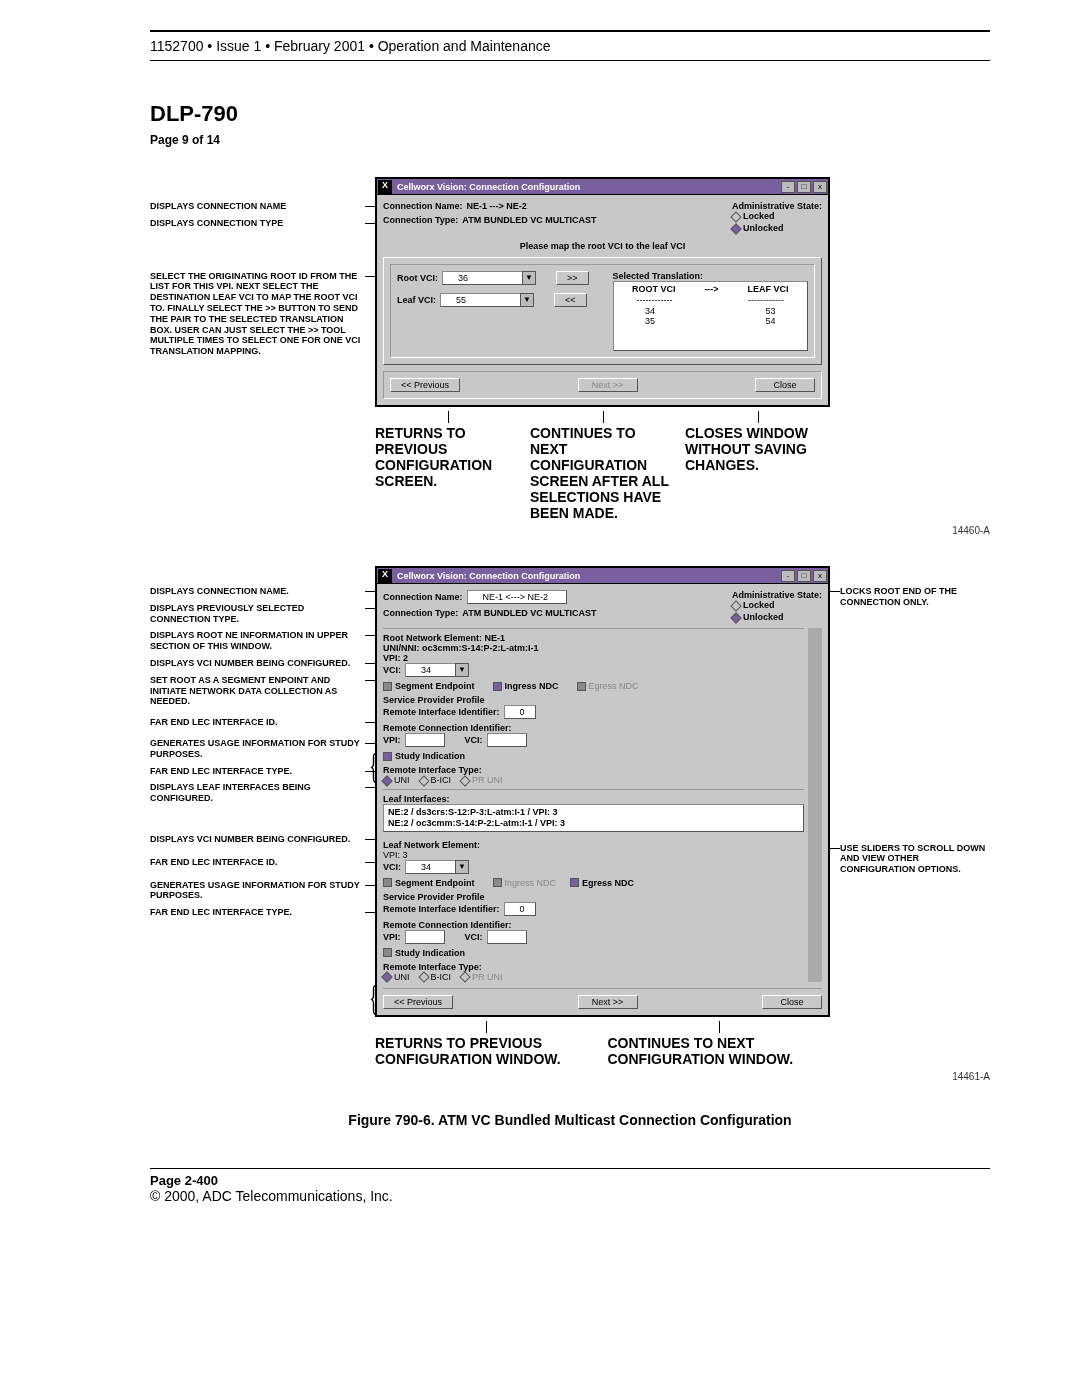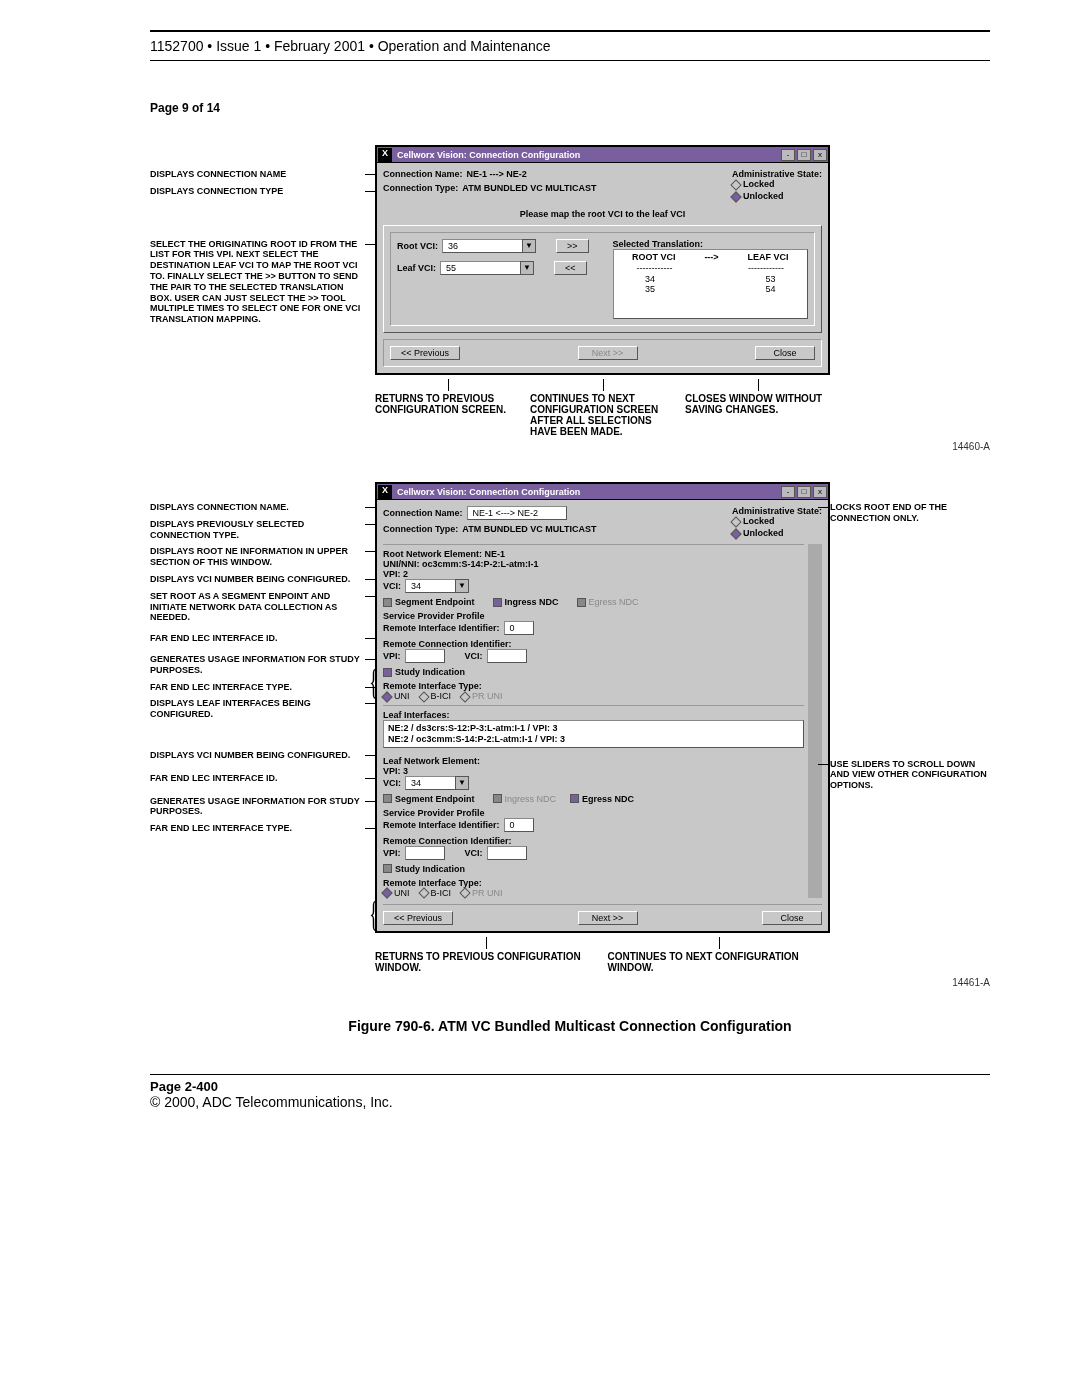--- a/index.html
+++ b/index.html
@@ -25,21 +25,21 @@
   .figure { position: relative; margin-bottom: 30px; }
   .fig-row { display: flex; gap: 0; }
   .callouts { font-size: 9px; font-weight: bold; line-height: 1.2; }
   .callouts .co { margin-bottom: 6px; }
   .callouts-left { width: 225px; text-align: left; padding-right: 10px; }
   .callouts-left .co { position: relative; }
   .callouts-left .co::after {
     content: ""; position: absolute; right: -12px; top: 5px;
     width: 12px; height: 0; border-top: 1px solid #000;
   }
-  .callouts-right { width: 160px; }
+  .callouts-right { width: 160px; padding-left: 10px; }
   .callouts-right .co { position: relative; }
   .callouts-right .co::before {
     content: ""; position: absolute; left: -12px; top: 5px;
     width: 12px; height: 0; border-top: 1px solid #000;
   }
 
   
   .win {
     width: 455px;
     border: 2px solid #000;
@@ -67,21 +67,21 @@
   .frame {
     border: 1px solid #555; border-left-color: #fff; border-top-color: #fff;
     padding: 6px; margin-bottom: 6px; background: #c8c8c8;
   }
   .frame-in {
     border: 1px solid #999; border-right-color: #fff; border-bottom-color: #fff;
     padding: 6px; background: #c8c8c8;
   }
   .input {
     background: #fff; border: 1px solid #555; border-top-color: #888;
-    border-left-color: #888; font-size: 9px; padding: 1px 5px;
+    border-left-color: #888; font-size: 9px; padding: 1px 15px;
     height: 14px; overflow: hidden; display: inline-block;
   }
   .dropdown {
     display: inline-flex; align-items: stretch;
   }
   .dropdown .input { border-right: 0; }
   .dropdown .arrow {
     width: 14px; border: 1px solid #555; background: #bbb;
     text-align: center; line-height: 12px; font-size: 8px; font-weight: bold;
   }
@@ -106,21 +106,21 @@
     border-left-color:#888; padding:2px 4px; font-size:9px;
     min-height: 22px; line-height:1.2;
   }
   .buttonbar {
     display:flex; justify-content: space-between;
     border-top:1px solid #999; padding-top:6px; margin-top:6px;
   }
   .buttonbar.frame-wrap { border:1px solid #999; border-right-color:#fff; border-bottom-color:#fff; padding:6px; }
 
   
-  .below { display:flex; font-size:10px; font-weight:bold; width:455px;
+  .below { display:flex; font-size:14px; font-weight:bold; width:455px;
     margin-left:225px; margin-top:4px; gap:10px; }
   .below > div { flex:1; position:relative; padding-top:14px; }
   .below > div::before {
     content:""; position:absolute; top:0; left:50%; width:0; height:12px;
     border-left:1px solid #000;
   }
   .fignum { text-align:right; font-size:10px; color:#333; margin-top:4px;
     width:840px; }
 
   .caption { text-align:center; font-weight:bold; font-size:14px;
@@ -146,20 +146,21 @@
   .adminstate .radio { display:block; margin-bottom:2px;}
 </style>
 </head>
 <body>
 
 <div class="page">
   <div class="top-rule"></div>
   <div class="header-line">1152700 • Issue 1 • February 2001 • Operation and Maintenance</div>
   <div class="header-rule"></div>
 
+  <div class="title">DLP-790</div>
   <div class="subtitle">Page 9 of 14</div>
 
   <div class="figure">
     <div class="fig-row">
 
       <div class="callouts callouts-left">
         <div class="co" style="margin-top:24px">DISPLAYS CONNECTION NAME</div>
         <div class="co" style="margin-top:6px">DISPLAYS CONNECTION TYPE</div>
         <div class="co" style="margin-top:42px">SELECT THE ORIGINATING ROOT ID FROM THE LIST FOR THIS VPI. NEXT SELECT THE DESTINATION LEAF VCI TO MAP THE ROOT VCI TO. FINALLY SELECT THE &gt;&gt; BUTTON TO SEND THE PAIR TO THE SELECTED TRANSLATION BOX. USER CAN JUST SELECT THE &gt;&gt; TOOL MULTIPLE TIMES TO SELECT ONE FOR ONE VCI TRANSLATION MAPPING.</div>
       </div>
@@ -362,21 +363,21 @@
             </div>
 
             <div class="sep"></div>
             <div style="font-weight:bold">Leaf Interfaces:</div>
             <div class="listbox">
               <div style="font-weight:bold">NE:2 / ds3crs:S-12:P-3:L-atm:I-1 / VPI: 3</div>
               <div style="font-weight:bold">NE:2 / oc3cmm:S-14:P-2:L-atm:I-1 / VPI: 3</div>
             </div>
             <div style="height:8px"></div>
             <div style="font-weight:bold">Leaf Network Element:</div>
-            <div style="font-weight:bold">VPI:  3</div>
+            <div style="font-weight:normal">VPI:  3</div>
             <div class="row">
               <span class="lab">VCI:</span>
               <span class="dropdown">
                 <span class="input" style="width:50px">34</span>
                 <span class="arrow">▼</span>
               </span>
             </div>
             <div class="row">
               <span class="chk"></span>
               <span class="lab">Segment Endpoint</span>

